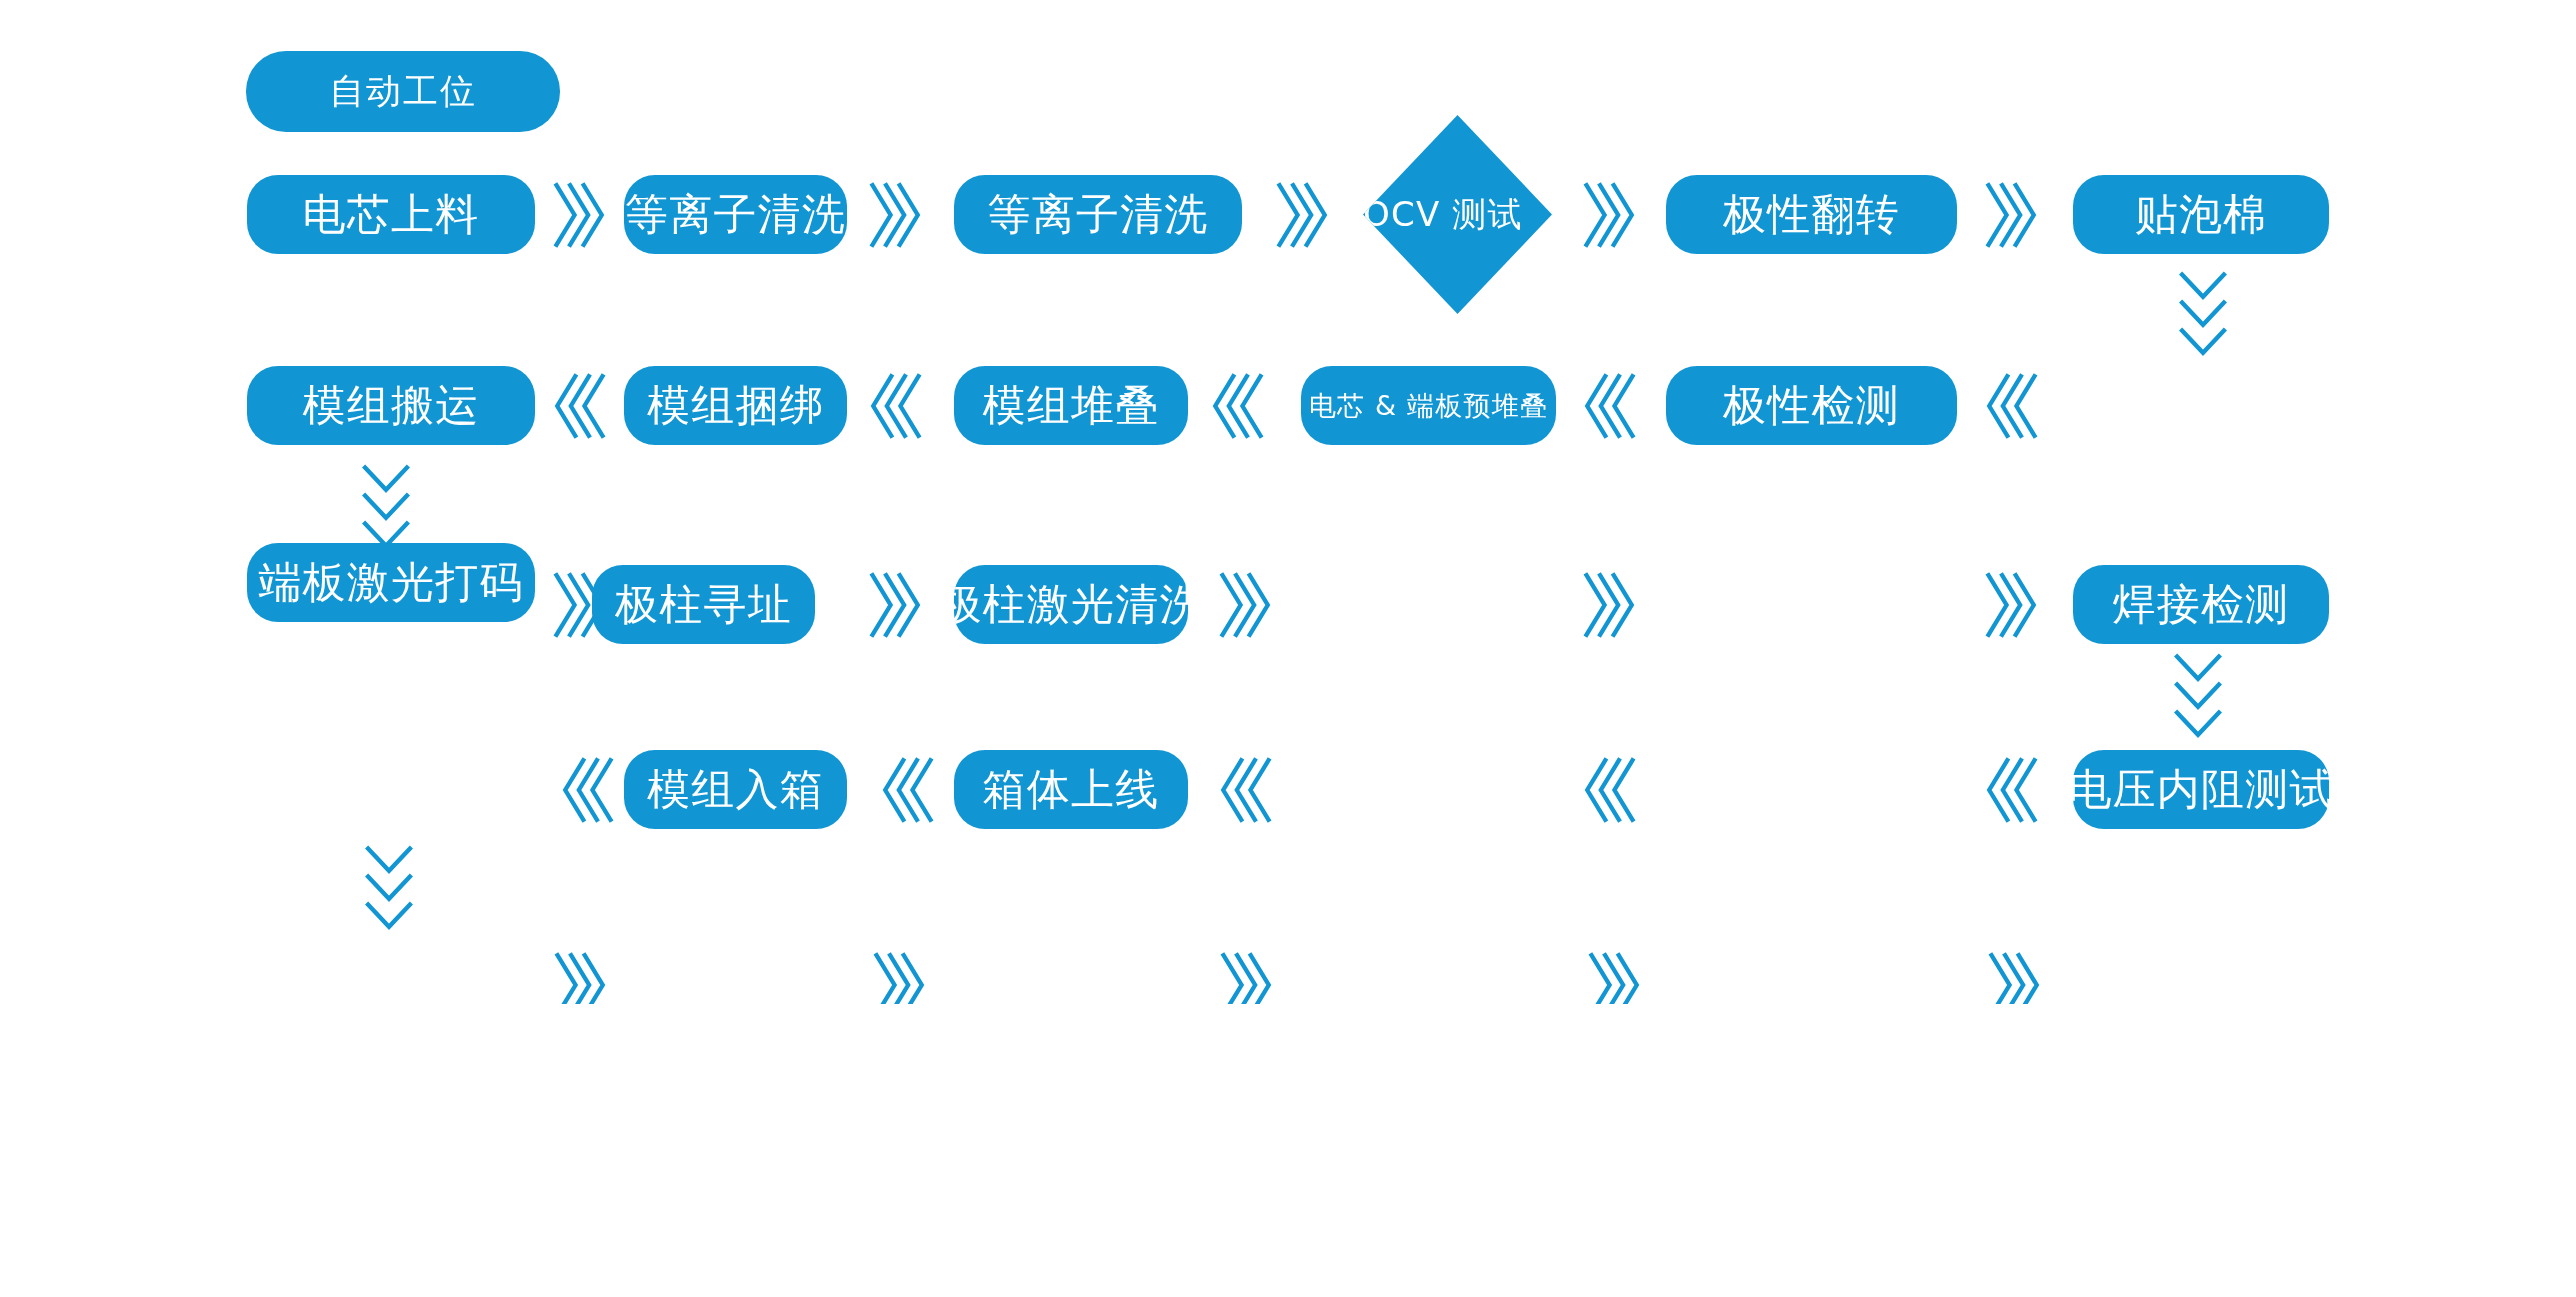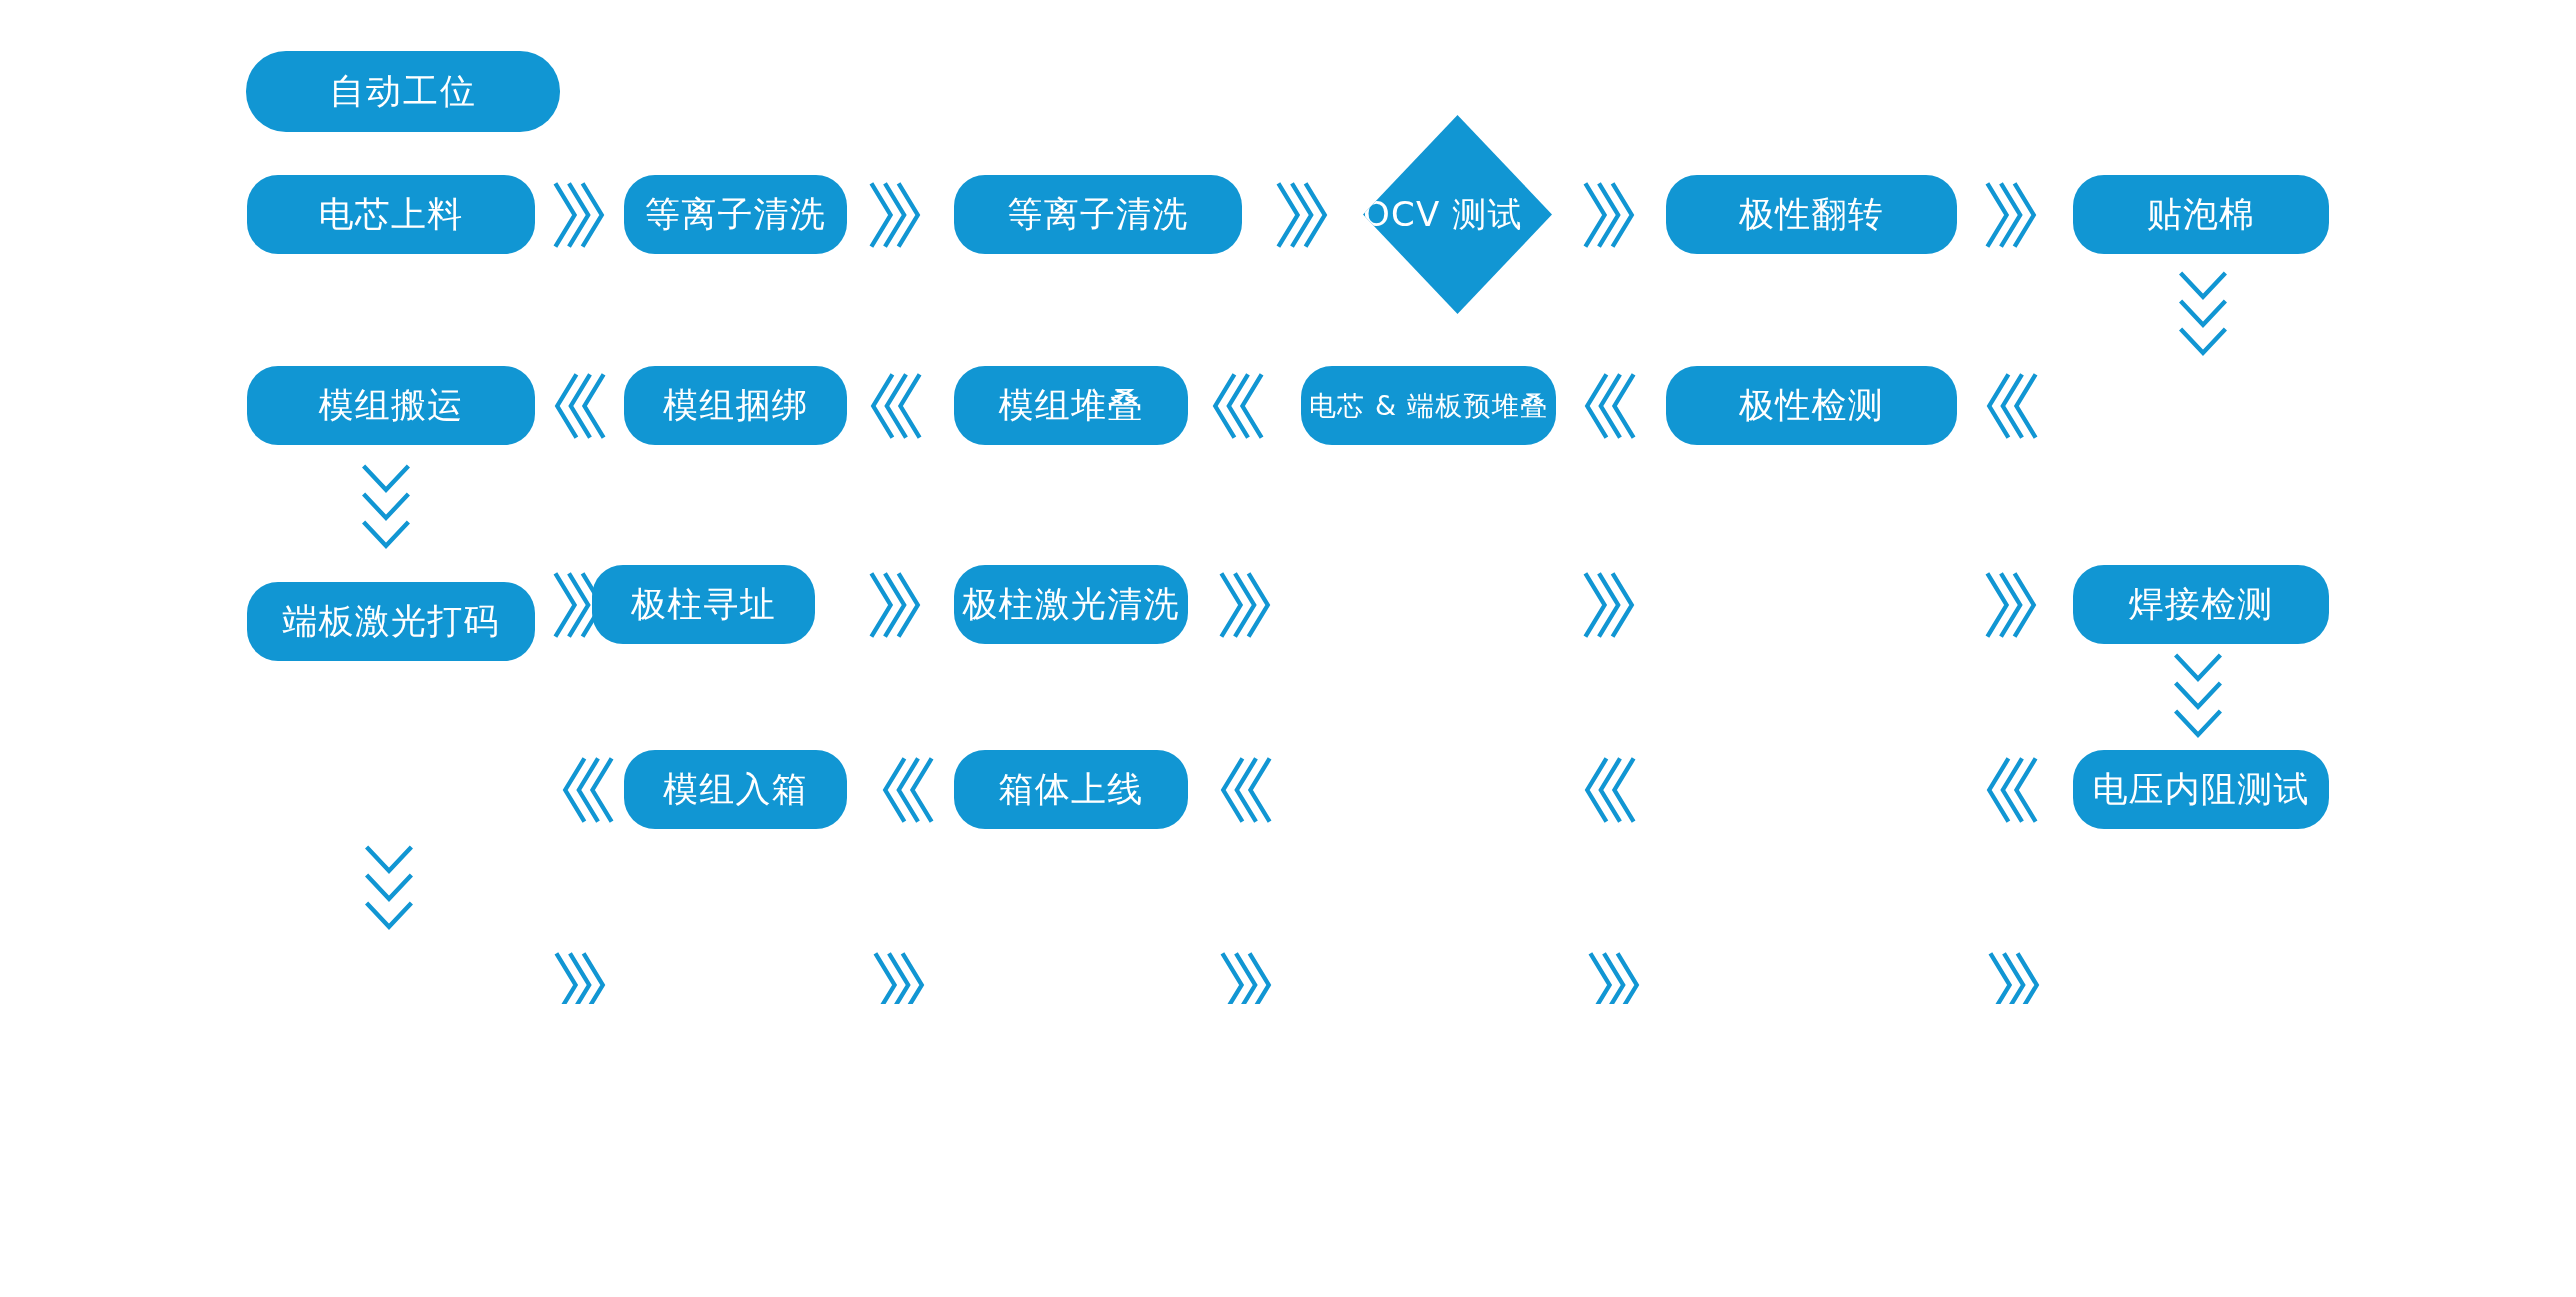--- a/index.html
+++ b/index.html
@@ -29,21 +29,21 @@
     font-size: 35px;
     letter-spacing: 1.9px;
     display: flex; align-items: center; justify-content: center;
   }
   .box {
     position: absolute;
     height: 79px;
     background: var(--primary);
     border-radius: 31px;
     color: var(--label-text);
-    font-size: 35px;
+    font-size: 43px;
     letter-spacing: 1.2px;
     display: flex; align-items: center; justify-content: center;
     white-space: nowrap;
   }
   .box.fz48 { font-size: 30px; }
   .box.fz44 { font-size: 27px; }
   .diamond {
     position: absolute;
     left: 1363px; top: 115px;
     width: 189px; height: 199px;
@@ -136,21 +136,21 @@
     </svg>
   <div class="box" style="left:1666px;top:366px;width:291px;">极性检测</div>
   <svg class="arr" style="left:1984px;top:372px" width="55" height="68" viewBox="0 0 88 110">
       <use href="#chev-left"></use>
     </svg>
 
   <svg class="arr" style="left:361px;top:463px" width="50" height="84" viewBox="0 0 80 135">
       <use href="#chev-down"></use>
     </svg>
 
-  <div class="box" style="left:247px;top:582px;width:288px;">端板激光打码</div>
+  <div class="box" style="left:247px;top:543px;width:288px;">端板激光打码</div>
   <svg class="arr" style="left:552px;top:571px" width="55" height="68" viewBox="0 0 88 110">
       <use href="#chev-right"></use>
     </svg>
   <div class="box" style="left:592px;top:565px;width:223px;">极柱寻址</div>
   <svg class="arr" style="left:868px;top:571px" width="55" height="68" viewBox="0 0 88 110">
       <use href="#chev-right"></use>
     </svg>
   <div class="box" style="left:954px;top:565px;width:234px;">极柱激光清洗</div>
   <svg class="arr" style="left:1218px;top:571px" width="55" height="68" viewBox="0 0 88 110">
       <use href="#chev-right"></use>

